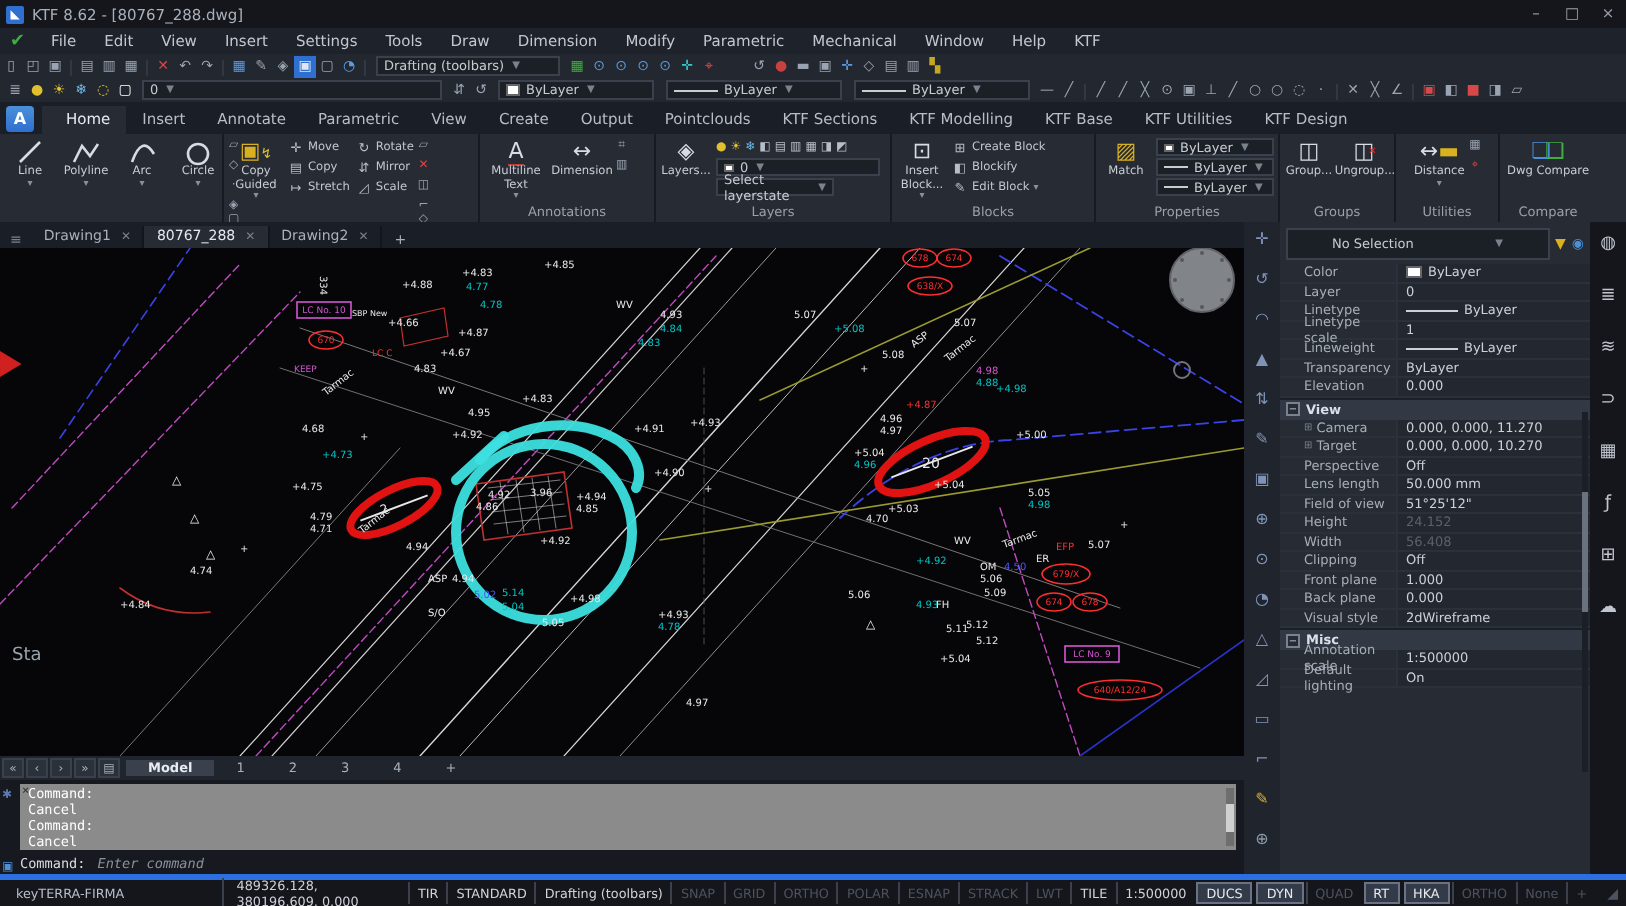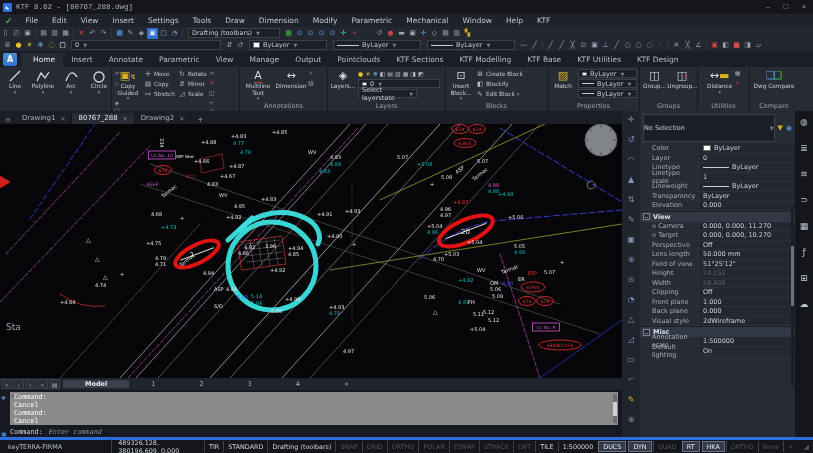--- a/index.html
+++ b/index.html
@@ -1,21 +1,21 @@
 <!DOCTYPE html>
 <html><head>
 <meta charset="utf-8">
 <style>
   html,body{margin:0;padding:0;background:#000;}
   *{box-sizing:border-box;}
   #app{position:relative;width:813px;height:453px;background:#1b1f27;
        font-family:"DejaVu Sans","Liberation Sans",sans-serif;color:#c9ced6;overflow:hidden;}
   
   .titlebar{position:absolute;left:0;top:0;width:813px;height:14px;background:#14161c;
-            display:flex;align-items:center;font-size:7.5px;color:#aab0ba;font-family:Liberation Mono, monospace;}
+            display:flex;align-items:center;font-size:7.5px;color:#aab0ba;}
   .appico{width:9px;height:9px;background:#2f6fd0;color:#fff;font-size:6px;line-height:9px;
           text-align:center;margin:0 4px 0 3px;border-radius:1px;}
   .wctl{margin-left:auto;display:flex;}
   .wbtn{width:18px;height:14px;text-align:center;font-size:7.5px;line-height:14px;color:#9aa1ac;}
   .menubar{position:absolute;left:0;top:14px;width:813px;height:13px;background:#1d222b;
            display:flex;align-items:center;font-size:7.5px;}
   .chk{color:#3fae3f;font-size:9px;margin:0 6px 0 5px;}
   .menuitem{padding:0 7px;color:#c2c8d0;}
   
   .tbar{position:absolute;width:813px;height:12px;background:#232830;display:flex;align-items:center;}
@@ -57,21 +57,21 @@
   .ftab.active{background:#262b34;color:#e4e8ee;}
   .ftab .x{color:#7a828e;font-size:6px;}
   .ftplus{padding:0 6px;color:#aab0ba;}
   .fthamb{padding:0 5px;color:#7a828e;}
   .canvas{position:absolute;left:0;top:124px;width:622px;height:254px;background:#060608;}
   
   .modeltabs{position:absolute;left:0;top:378px;width:622px;height:12px;background:#20242c;
              display:flex;align-items:center;font-size:6.5px;color:#aab0ba;}
   .mnav{width:11px;height:10px;background:#2b313b;border:1px solid #3a414c;text-align:center;
         line-height:9px;margin-left:1px;font-size:6px;}
-  .mtab{padding:0 22px;}
+  .mtab{padding:0 11px;}
   .mtab.active{background:#3a414c;color:#e8ecf2;font-weight:bold;}
   .cmdwrap{position:absolute;left:0;top:390px;width:622px;height:47px;background:#16191f;}
   .cmdhist{position:absolute;left:10px;top:2px;width:608px;height:33px;background:#8b8b8b;
            font-family:"DejaVu Sans Mono","Liberation Mono",monospace;font-size:6.8px;color:#fff;
            padding:1px 4px;line-height:8px;}
   .cmdhist .hx{position:absolute;left:1px;top:0;color:#333;font-size:6px;}
   .cscroll{position:absolute;right:1px;top:2px;width:4px;height:29px;background:#6e6e6e;}
   .cscroll .th{position:absolute;left:0;top:8px;width:4px;height:14px;background:#d0d0d0;}
   .cmdline{position:absolute;left:10px;top:37px;width:608px;height:10px;
            font-family:"DejaVu Sans Mono","Liberation Mono",monospace;font-size:6.8px;color:#d8dce2;
@@ -81,22 +81,22 @@
   
   .sidestrip{position:absolute;left:622px;top:111px;width:18px;height:326px;background:#20242c;
              display:flex;flex-direction:column;align-items:center;padding-top:4px;gap:6px;}
   .sideico{font-size:8px;color:#7f93b8;line-height:9px;}
   .rightstrip{position:absolute;left:795px;top:111px;width:18px;height:326px;background:#14161c;
               display:flex;flex-direction:column;align-items:center;padding-top:6px;gap:13px;}
   .rsico{font-size:9px;color:#c0c6cf;}
   .palette{position:absolute;left:640px;top:111px;width:155px;height:326px;background:#262b34;
            font-size:6.5px;overflow:hidden;}
   .pselrow{display:flex;align-items:center;padding:3px 3px 2px;gap:3px;}
-  .psel{flex:1;display:flex;align-items:center;background:#1b1f26;border:1px solid #3a414c;height:28px;
-        padding:0 0;color:#c8ccd2;}
+  .psel{flex:1;display:flex;align-items:center;background:#1b1f26;border:1px solid #3a414c;height:16px;
+        padding:0 22px;color:#c8ccd2;}
   .psel .arr{margin-left:auto;color:#7a828e;font-size:5px;}
   .pselico{font-size:7px;}
   .phead{display:flex;align-items:center;height:11px;background:#323945;color:#dbe0e8;
          font-weight:bold;padding:0 3px;gap:3px;border-top:1px solid #1b1f26;}
   .pminus{width:7px;height:7px;border:1px solid #7a828e;font-size:5px;line-height:6px;text-align:center;
           color:#c8ccd2;font-weight:normal;background:#262b34;}
   .prow{display:flex;height:9.5px;align-items:center;border-bottom:1px solid #2b313b;}
   .pname{width:58px;padding-left:12px;color:#a8aeb8;display:flex;align-items:center;gap:2px;}
   .pexp{color:#7a828e;font-size:5px;}
   .pval{flex:1;display:flex;align-items:center;gap:3px;color:#ccd1d8;border-left:1px solid #2b313b;
@@ -247,21 +247,21 @@
   </div>
 
   <div class="rtabs">
     <span class="applogo">A</span>
     <span style="display:flex">
         <span class="rtab active">Home</span>
         <span class="rtab">Insert</span>
         <span class="rtab">Annotate</span>
         <span class="rtab">Parametric</span>
         <span class="rtab">View</span>
-        <span class="rtab">Manage</span>
+        <span class="rtab">Create</span>
         <span class="rtab">Output</span>
         <span class="rtab">Pointclouds</span>
         <span class="rtab">KTF Sections</span>
         <span class="rtab">KTF Modelling</span>
         <span class="rtab">KTF Base</span>
         <span class="rtab">KTF Utilities</span>
         <span class="rtab">KTF Design</span>
       </span>
   </div>
 

